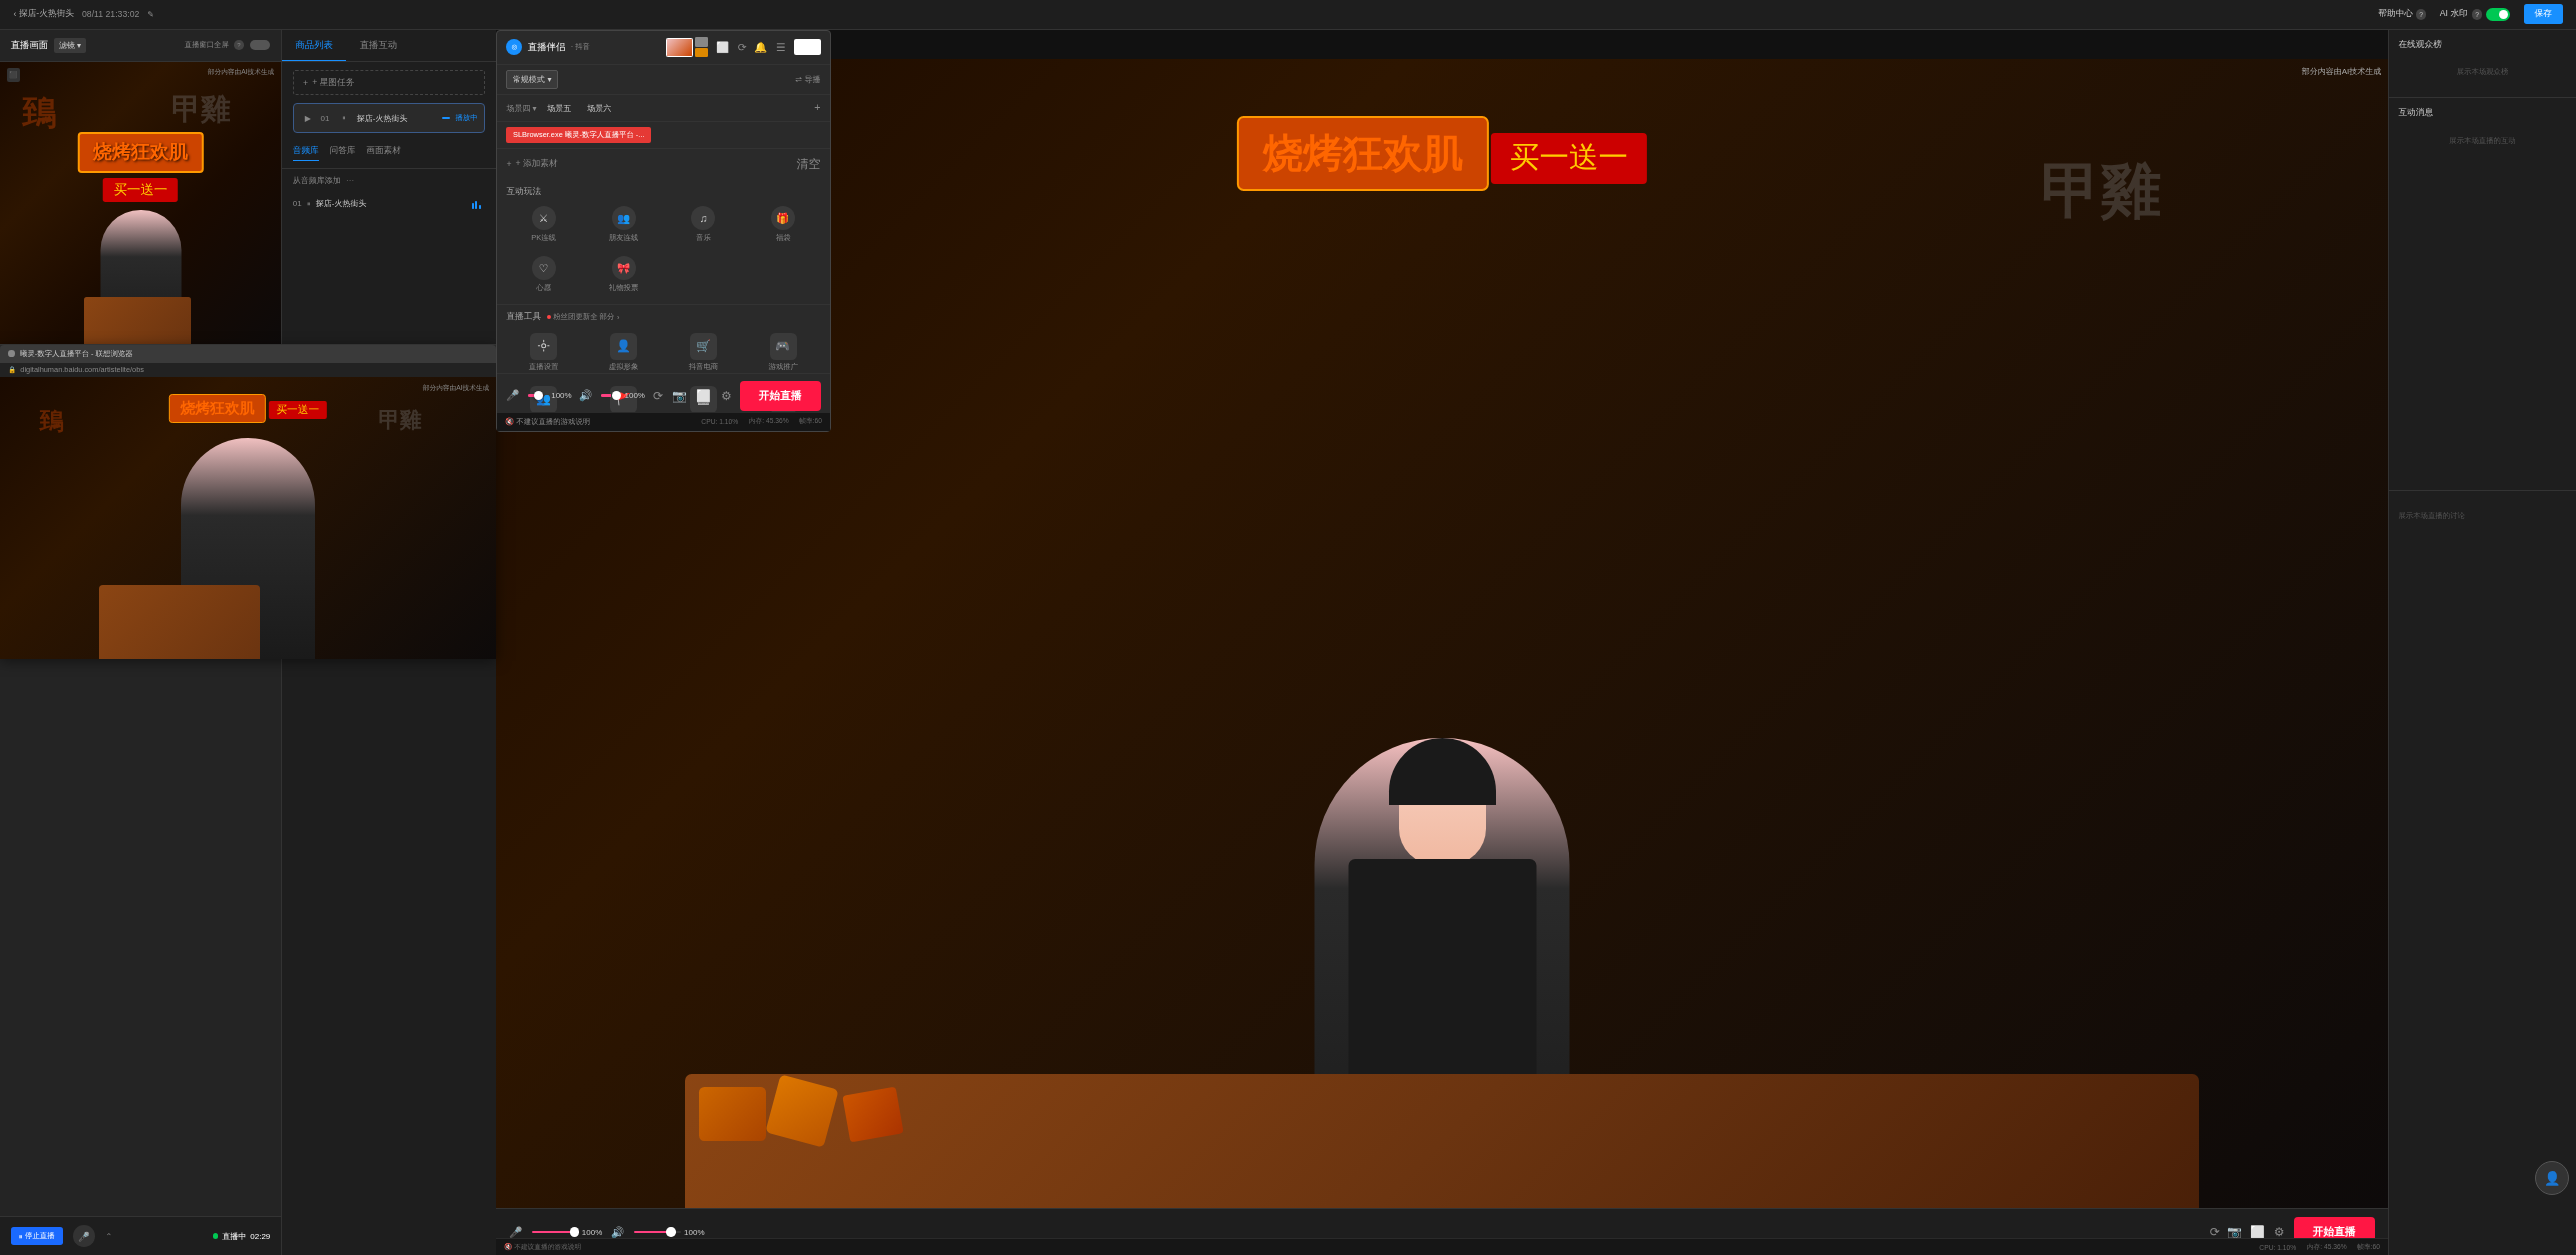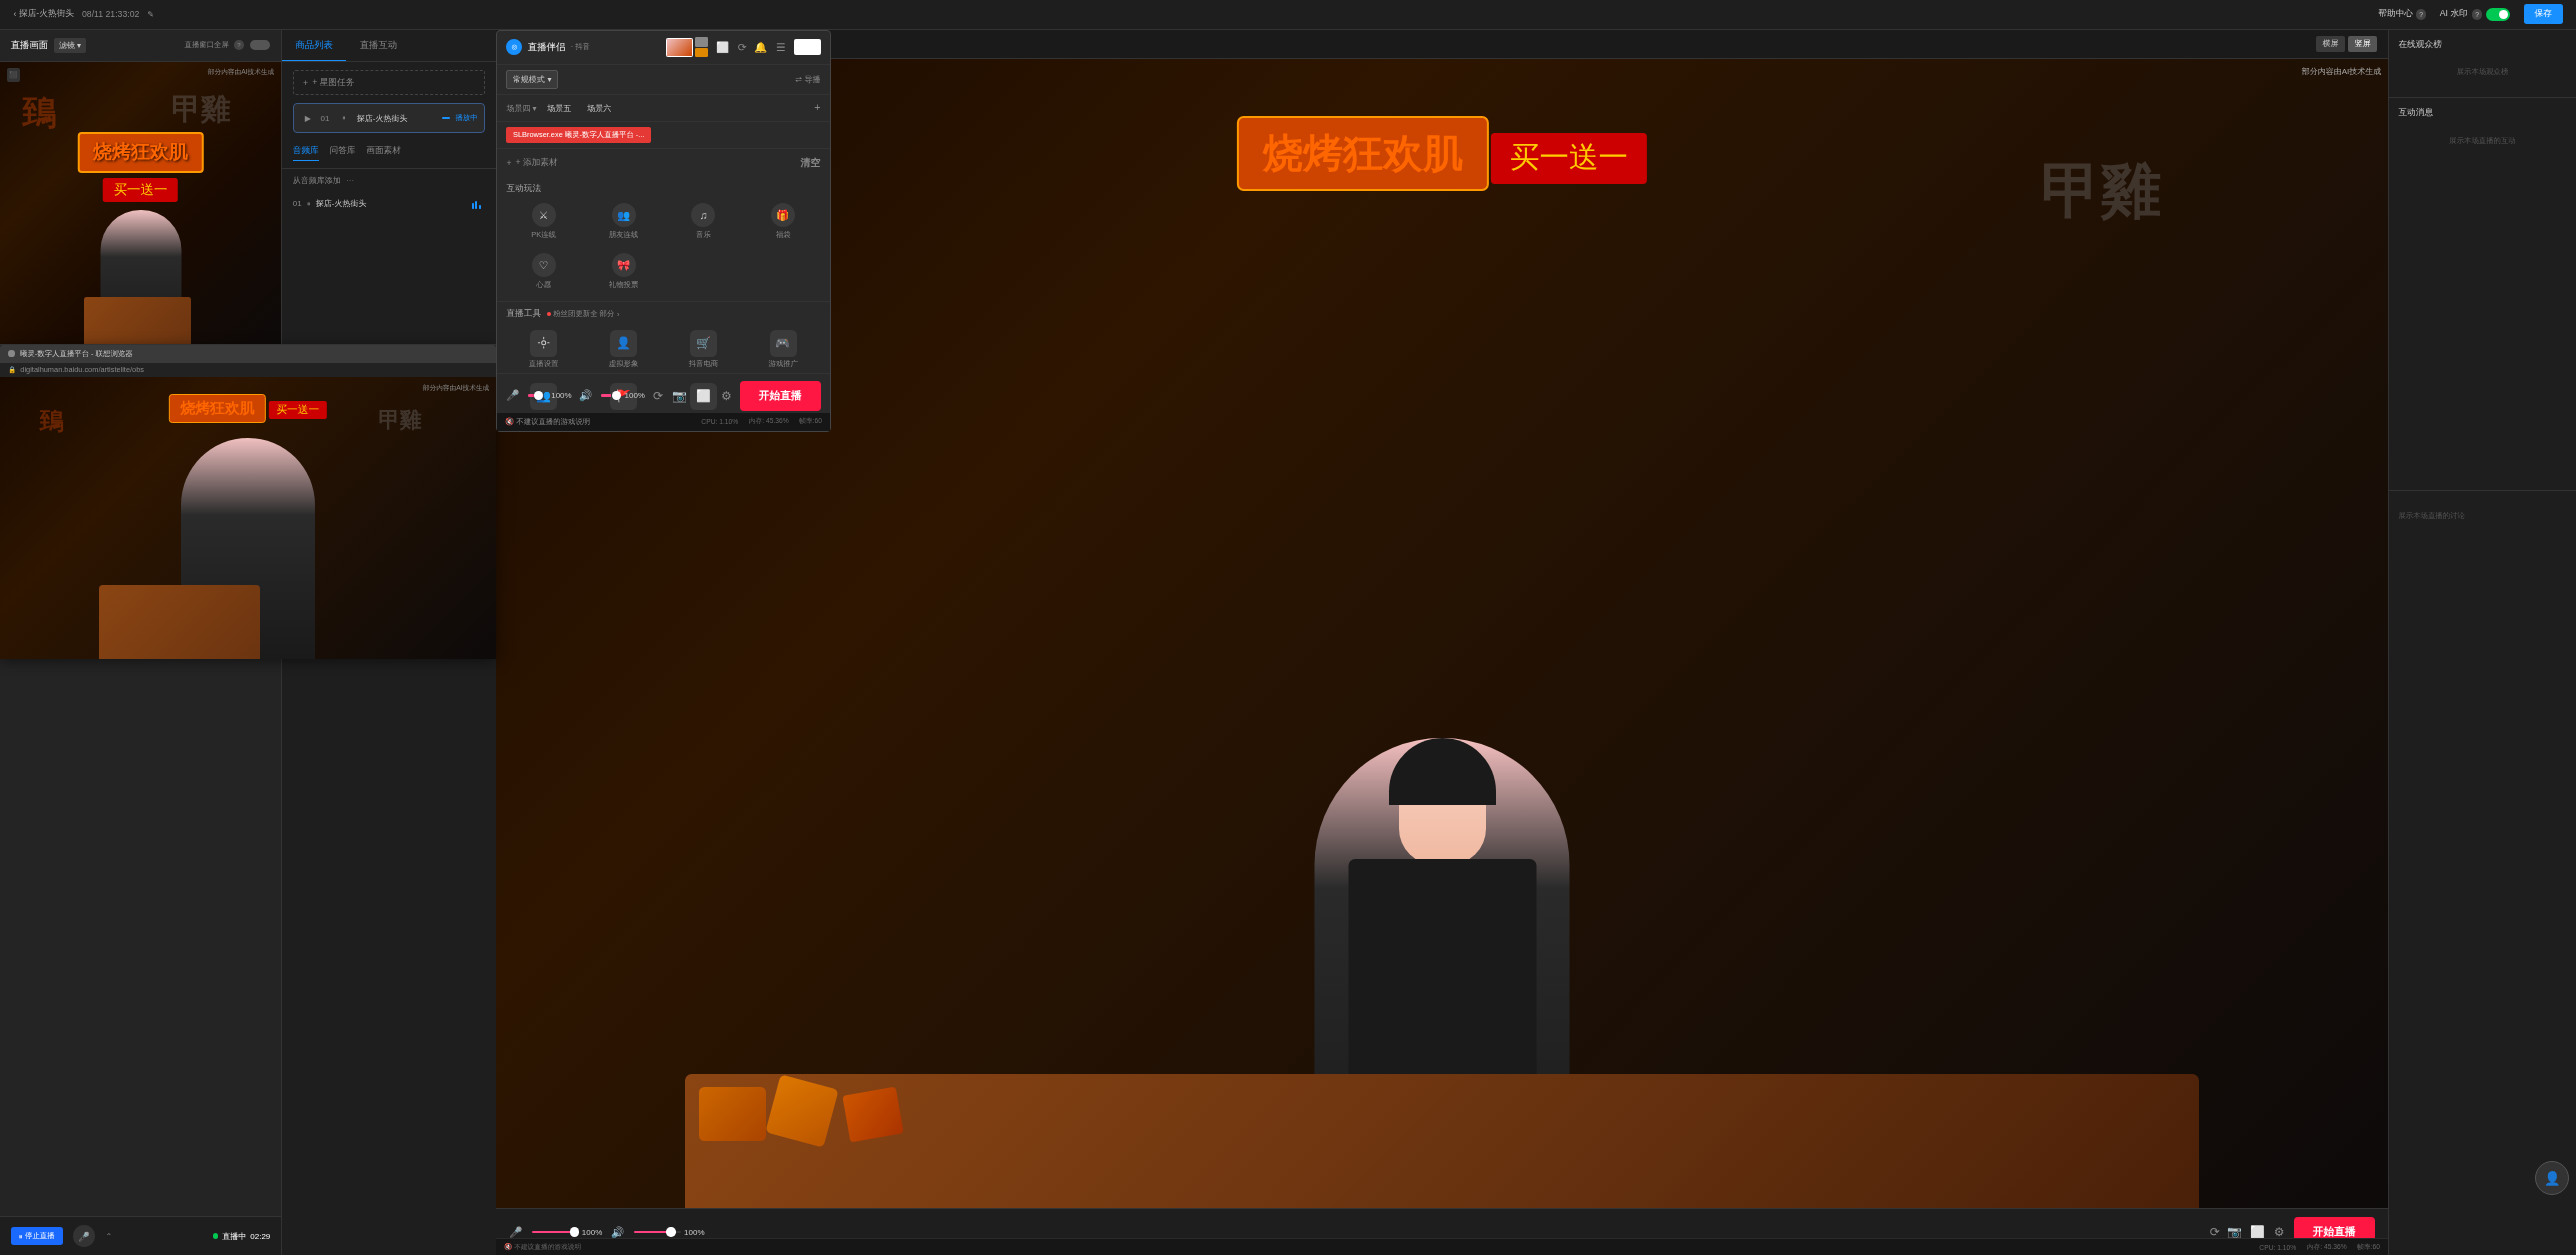--- a/index.html
+++ b/index.html
@@ -649,23 +649,22 @@
       display: flex;
       align-items: center;
       gap: 4px;
       color: #888;
       font-size: 8.7px;
       cursor: pointer;
     }
     .clear-btn {
       margin-left: auto;
       color: #888;
-      font-size: 10px;
-      cursor: pointer;
-      font-weight: bold;
+      font-size: 12px;
+      cursor: pointer;
     }
 
     
     .section-title {
       padding: 6.7px 9.4px 4px;
       font-size: 8.7px;
       color: #aaa;
     }
     .interaction-grid {
       display: grid;
@@ -1167,30 +1166,20 @@
       <span>不建议直播的游戏说明</span>
     </span>
     <span style="margin-left:auto;font-size:6.7px;color:#666;">CPU: 1.10%</span>
     <span style="font-size:6.7px;color:#666;">内存: 45.36%</span>
     <span style="font-size:6.7px;color:#666;">帧率:60</span>
   </div>
 </div>
 
 <div style="position:absolute;top:29.5px;left:496px;right:0;bottom:0;background:#111;display:flex;">
 
-  <div style="position:absolute;top:0;left:0;right:188px;height:29.5px;background:#1a1a1a;border-bottom:0.7px solid #333;display:flex;align-items:center;padding:0 10.7px;gap:8px;z-index:10;">
-    <div class="host-center-btn">
-      <span>📡</span>
-      <span>主播中心</span>
-    </div>
-    <div style="margin-left:auto;display:flex;gap:2.7px;">
-      <button class="view-btn">横屏</button>
-      <button class="view-btn active">竖屏</button>
-    </div>
-  </div>
 
   <div style="position:absolute;top:29.5px;left:0;right:188px;bottom:47px;background:linear-gradient(135deg,#1a0a00 0%,#2d1500 30%,#0d0a0a 100%);overflow:hidden;">
     <span style="position:absolute;top:6.7px;right:6.7px;font-size:8px;color:#aaa;z-index:5;">部分内容由AI技术生成</span>
 
     <div style="position:absolute;top:8%;left:5%;color:#cc4400;font-size:67px;opacity:0.35;font-weight:bold;">鵄</div>
     <div style="position:absolute;top:8%;right:12%;color:#888;font-size:60px;opacity:0.3;font-weight:bold;">甲雞</div>
 
     <div style="position:absolute;top:5%;left:50%;transform:translateX(-50%);text-align:center;white-space:nowrap;z-index:3;">
       <div style="font-size:40px;color:#ff6600;font-weight:bold;background:#cc4400;padding:8px 24px;border-radius:6.7px;border:2.7px solid #ff9900;display:inline-block;">烧烤狂欢肌</div>
       <div style="font-size:29.5px;color:#ffcc00;background:#cc0000;padding:5.4px 19px;border-radius:4px;display:inline-block;margin-top:6.7px;">买一送一</div>

